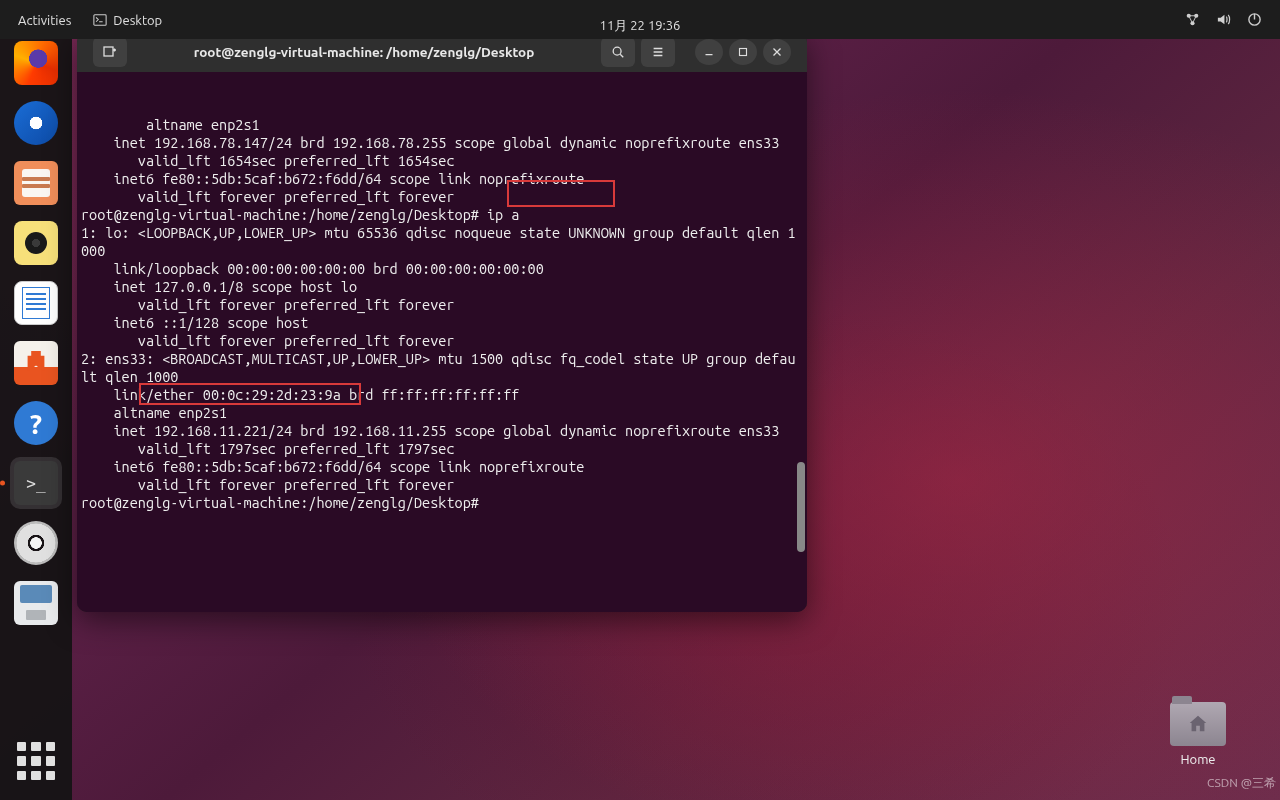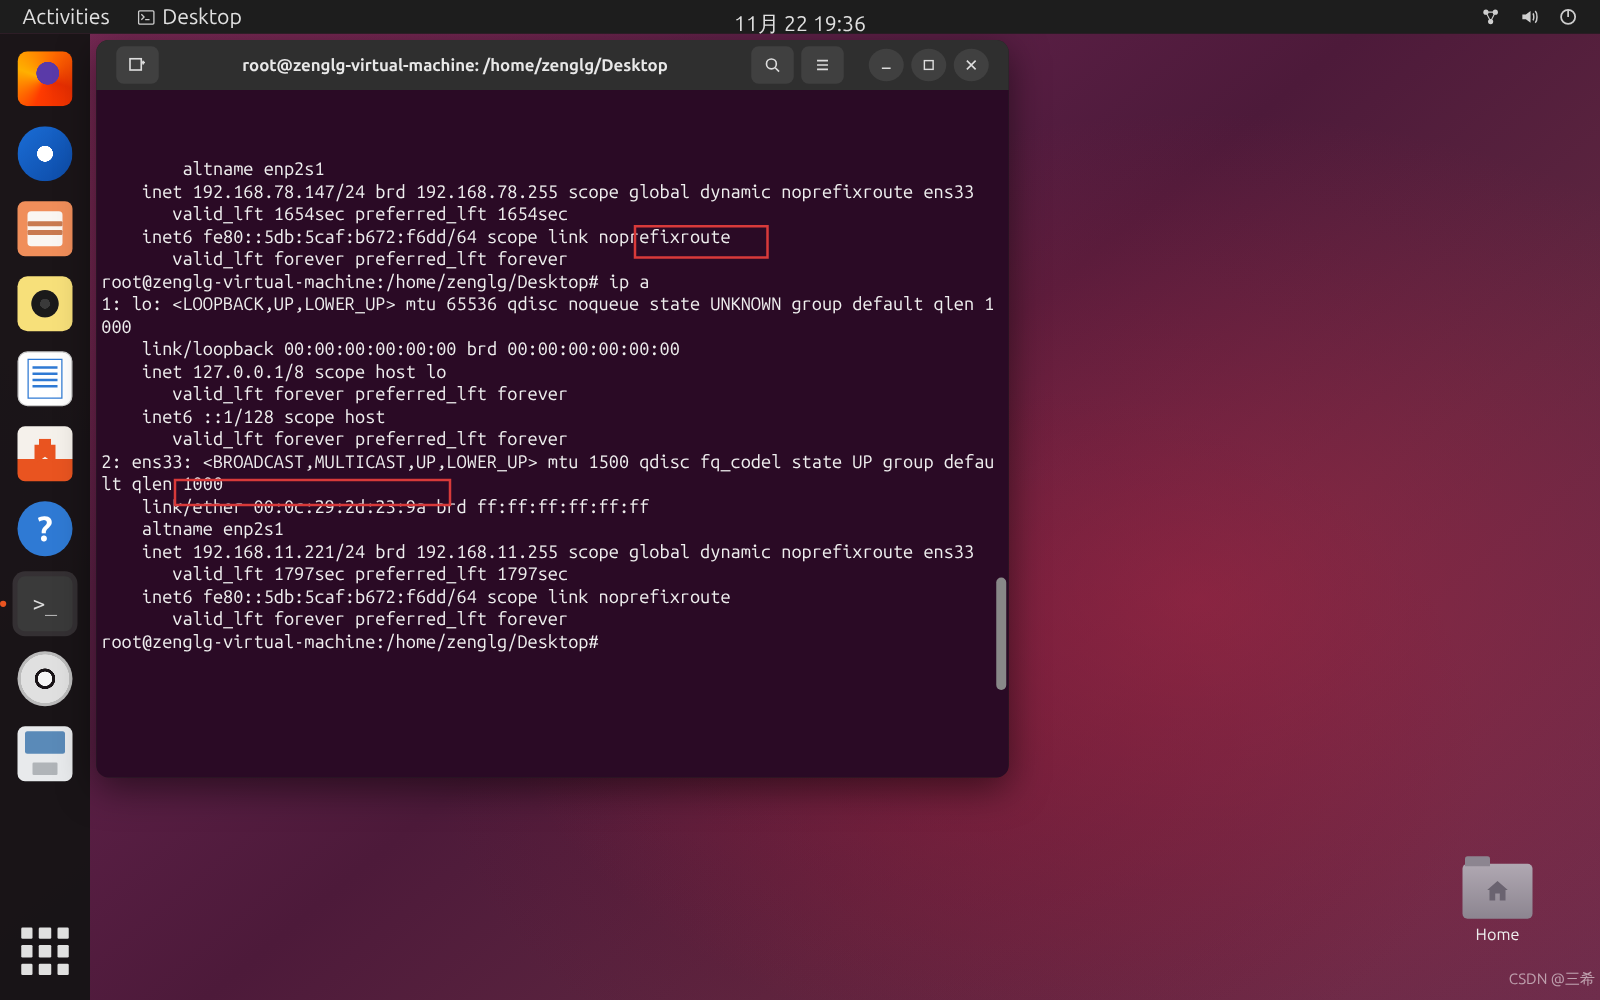--- a/index.html
+++ b/index.html
@@ -9,21 +9,21 @@
 .desktop {
   position: absolute; inset: 0;
   background:
     radial-gradient(ellipse 900px 600px at 75% 60%, rgba(180,40,70,0.5), transparent 65%),
     radial-gradient(ellipse 700px 500px at 60% 75%, rgba(100,20,50,0.6), transparent 60%),
     radial-gradient(ellipse 600px 500px at 25% 30%, rgba(155,45,95,0.55), transparent 60%),
     linear-gradient(140deg, #7a2a56 0%, #5a1f45 35%, #4d1a3a 50%, #5e2640 70%, #6e2d4c 100%);
 }
 
 
-.topbar { position: absolute; top: 0; left: 0; right: 0; height: 27px; background: #1d1d1d; color: #e0e0e0; display: flex; align-items: center; font-size: 17px; z-index: 100; }
+.topbar { position: absolute; top: 0; left: 0; right: 0; height: 39px; background: #1d1d1d; color: #e0e0e0; display: flex; align-items: center; font-size: 13px; z-index: 100; }
 .topbar-left { display: flex; align-items: center; padding-left: 18px; gap: 22px; }
 .topbar-item { display: flex; align-items: center; gap: 6px; cursor: pointer; }
 .topbar-center { position: absolute; left: 50%; transform: translateX(-50%); margin-top: 12px; }
 .topbar-right { margin-left: auto; display: flex; align-items: center; gap: 16px; padding-right: 18px; }
 .topbar svg { width: 14px; height: 14px; fill: #d0d0d0; }
 .topbar-right svg { width: 15px; height: 15px; }
 
 
 .dock { position: absolute; top: 27px; left: 0; bottom: 0; width: 72px; background: rgba(20,20,20,0.92); display: flex; flex-direction: column; align-items: center; padding-top: 10px; gap: 8px; z-index: 50; }
 .dock-item { width: 52px; height: 52px; border-radius: 10px; display: flex; align-items: center; justify-content: center; cursor: pointer; position: relative; }
@@ -34,28 +34,28 @@
 .dock-apps span { background: #e0e0e0; border-radius: 1px; }
 
 
 .term-window { position: absolute; top: 32px; left: 77px; width: 730px; background: #222; border-radius: 10px; box-shadow: 0 8px 30px rgba(0,0,0,0.5); overflow: hidden; z-index: 60; }
 .term-header { height: 40px; background: #2f2f2f; display: flex; align-items: center; padding: 0 16px; gap: 6px; }
 .term-tab-btn { width: 34px; height: 30px; border-radius: 6px; background: #404040; display: flex; align-items: center; justify-content: center; cursor: pointer; }
 .term-title { flex: 1; text-align: center; color: #e8e8e8; font-size: 13.5px; font-weight: 600; }
 .term-hbtn { width: 34px; height: 30px; border-radius: 6px; background: #404040; display: flex; align-items: center; justify-content: center; cursor: pointer; }
 .term-hbtn.wc { width: 28px; height: 26px; border-radius: 50%; }
 .term-hbtn svg { width: 14px; height: 14px; fill: #ddd; }
-.term-body { background: #2a0a25; color: #eee; font-family: 'Ubuntu Mono', 'DejaVu Sans Mono', monospace; font-size: 14.5px; line-height: 18px; padding: 18px 8px 10px 4px; white-space: pre; position: relative; min-height: 440px; }
+.term-body { background: #2a0a25; color: #eee; font-family: 'Ubuntu Mono', 'DejaVu Sans Mono', monospace; font-size: 14.5px; line-height: 18px; padding: 8px 8px 10px 4px; white-space: pre; position: relative; min-height: 440px; }
 .term-line { white-space: pre-wrap; word-break: break-all; }
 .hl-box1 { position: absolute; border: 2px solid #d83a3a; left: 430px; top: 108px; width: 108px; height: 27px; pointer-events: none; }
 .hl-box2 { position: absolute; border: 2px solid #d83a3a; left: 62px; top: 311px; width: 222px; height: 22px; pointer-events: none; }
 .term-scroll { position: absolute; right: 2px; top: 390px; width: 8px; height: 90px; background: #888; border-radius: 4px; }
 
 
-.home-shortcut { position: absolute; right: 48px; bottom: 45px; width: 68px; text-align: center; color: #eee; font-size: 13px; }
+.home-shortcut { position: absolute; right: 48px; bottom: 34px; width: 68px; text-align: center; color: #eee; font-size: 13px; }
 .home-folder { width: 56px; height: 44px; margin: 0 auto 6px; background: linear-gradient(#b0a8b2,#8c8590); border-radius: 4px; position: relative; display:flex; align-items:center; justify-content:center;}
 .home-folder::before { content:''; position:absolute; top:-6px; left:2px; width:20px; height:8px; background:#8c8590; border-radius:2px 2px 0 0;}
 .home-folder svg { width:22px; height:22px; fill:#6a6370; }
 
 .watermark { position: absolute; right: 4px; bottom: 8px; color: rgba(255,255,255,0.55); font-size: 12px; }
 
 
 .ico { width:44px; height:44px; border-radius:8px; display:flex; align-items:center; justify-content:center; }
 .ico-ff { background: radial-gradient(circle at 55% 40%, #5a3aa8 25%, transparent 26%), conic-gradient(from 200deg, #ff3b00, #ffb000, #ff6a00, #e62e00, #ff3b00); }
 .ico-tb { background: radial-gradient(circle at 50% 50%, #fff 20%, transparent 21%), linear-gradient(135deg,#1a6dd6,#0d4aa5); border-radius:50%; }

